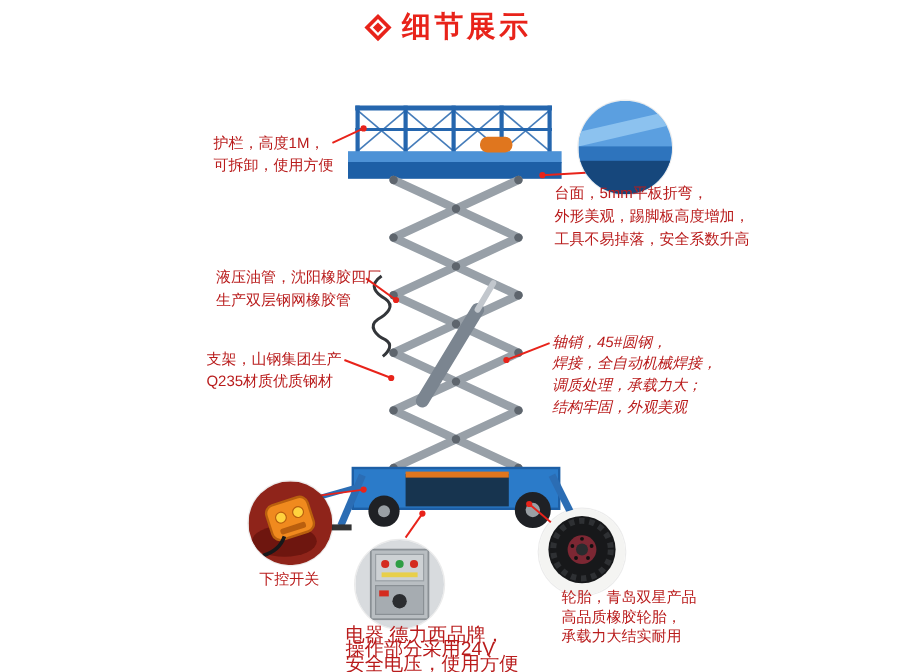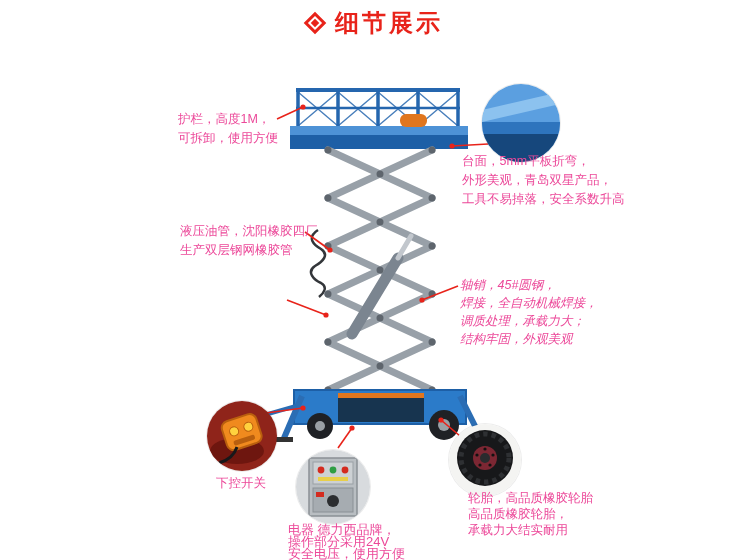--- a/index.html
+++ b/index.html
@@ -27,31 +27,31 @@
   .title {
     font-size: 24px; font-weight: bold; color: #e8231a; letter-spacing: 3px;
     line-height: 26px;
   }
 
   
   .art { position: absolute; left: 0; top: 0; }
 
   
   .label {
-    position: absolute; color: #ec4899; font-size: 12.5px; line-height: 19px;
+    position: absolute; color: #b91c1c; font-size: 12.5px; line-height: 19px;
     white-space: nowrap;
   }
   .label span { display: block; }
   .lbl-guardrail { left: 178px; top: 110px; }
   .lbl-platform  { left: 462px; top: 152px; }
   .lbl-hose      { left: 168px; top: 222px; margin-left: 12px; }
   .lbl-bracket   { left: 172px; top: 290px; }
   .lbl-axle      { left: 460px; top: 276px; line-height: 18px; font-style: italic; }
   .lbl-remote    { left: 216px; top: 474px; }
-  .lbl-electric  { left: 288px; top: 524px; font-size: 13px; line-height: 12px; }
+  .lbl-electric  { left: 288px; top: 524px; font-size: 16px; line-height: 12px; }
   .lbl-tire      { left: 468px; top: 490px; line-height: 16px; }
 
   
   .photo { position: absolute; border-radius: 50%; overflow: hidden; box-shadow: 0 0 0 1px rgba(0,0,0,0.08); }
   .photo svg { display: block; }
   .photo-platform { left: 482px; top: 84px;  width: 78px; height: 78px; }
   .photo-remote   { left: 207px; top: 401px; width: 70px; height: 70px; }
   .photo-panel    { left: 296px; top: 450px; width: 74px; height: 74px; }
   .photo-tire     { left: 449px; top: 424px; width: 72px; height: 72px; }
 </style>
@@ -232,46 +232,50 @@
     </svg>
   </div>
 
   <div class="label lbl-guardrail">
     <span>护栏，高度1M，</span>
     <span>可拆卸，使用方便</span>
   </div>
 
   <div class="label lbl-platform">
     <span>台面，5mm平板折弯，</span>
-    <span>外形美观，青岛双星产品，</span>
+    <span>外形美观，踢脚板高度增加，</span>
     <span>工具不易掉落，安全系数升高</span>
   </div>
 
   <div class="label lbl-hose">
     <span>液压油管，沈阳橡胶四厂</span>
     <span>生产双层钢网橡胶管</span>
   </div>
 
+  <div class="label lbl-bracket">
+    <span>支架，山钢集团生产</span>
+    <span>Q235材质优质钢材</span>
+  </div>
 
   <div class="label lbl-axle">
     <span>轴销，45#圆钢，</span>
     <span>焊接，全自动机械焊接，</span>
     <span>调质处理，承载力大；</span>
     <span>结构牢固，外观美观</span>
   </div>
 
   <div class="label lbl-remote">
     <span>下控开关</span>
   </div>
 
   <div class="label lbl-electric">
     <span>电器 德力西品牌，</span>
     <span>操作部分采用24V</span>
     <span>安全电压，使用方便</span>
   </div>
 
   <div class="label lbl-tire">
-    <span>轮胎，高品质橡胶轮胎</span>
+    <span>轮胎，青岛双星产品</span>
     <span>高品质橡胶轮胎，</span>
     <span>承载力大结实耐用</span>
   </div>
 
 </div>
 
 </body></html>

